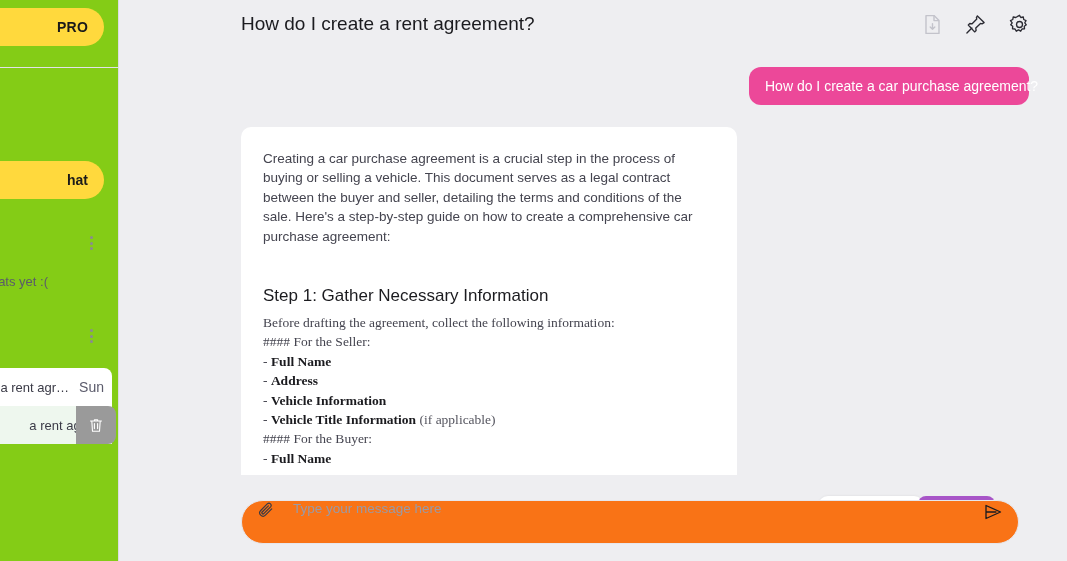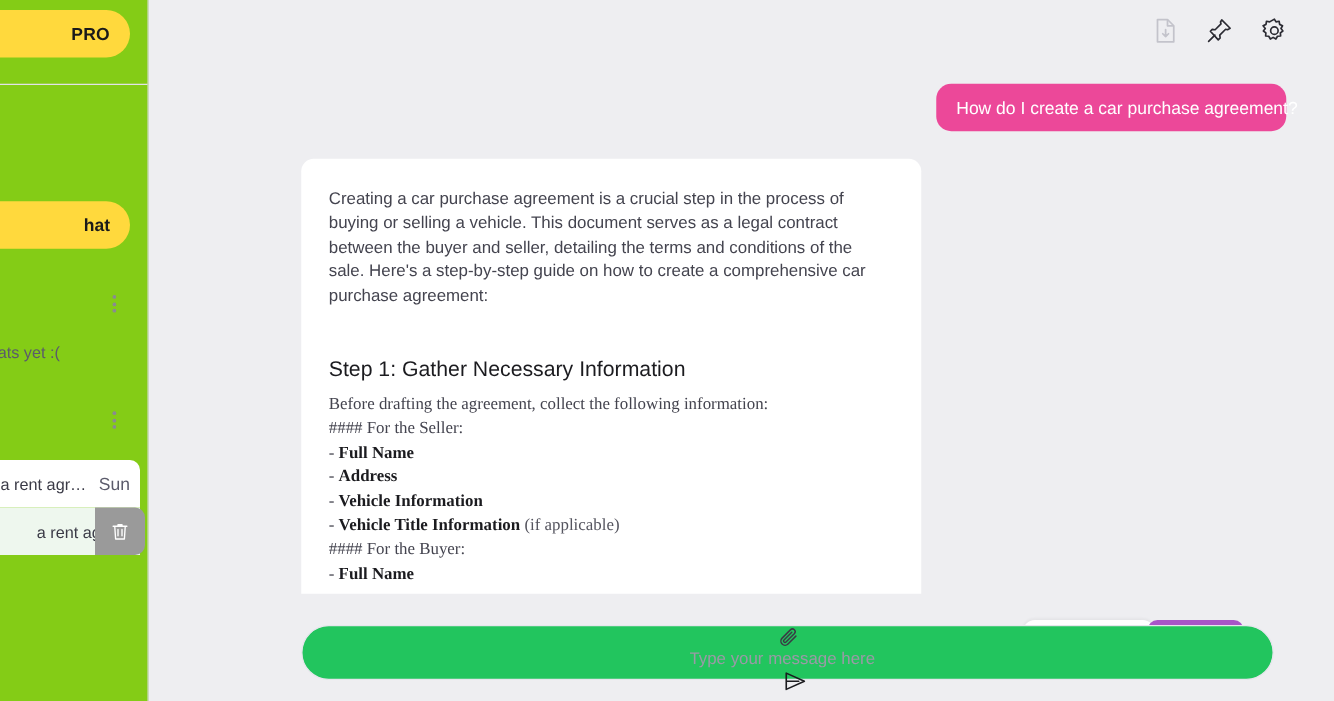--- a/index.html
+++ b/index.html
@@ -160,26 +160,25 @@
     border-radius: 8px 8px 0 0;
     height: 28px; padding: 0 14px;
     display: flex; align-items: center;
     font-size: 13px; cursor: pointer; margin-top: 21px;
   }
 
   
   .input-bar {
     position: absolute; left: 121px; top: 500px;
     width: 778px; height: 44px;
-    background: #22c55e; border: 1px solid #e6e6ec;
+    background: #f97316; border: 1px solid #e6e6ec;
     border-radius: 22px;
-    display: flex; align-items: center;
+    display: flex; align-items: flex-start;
     padding: 0 14px 0 16px;
     z-index: 4;
-    flex-direction: column;
   }
   .clip-btn { cursor: pointer; line-height: 0; flex: none; }
   .msg-input {
     flex: 1; border: 0; outline: none;
     font-family: "Liberation Sans", sans-serif;
     font-size: 13.5px; color: #33333d;
     background: transparent;
     margin-left: 18px;
   }
   .msg-input::placeholder { color: #9a9aa6; }
@@ -227,20 +226,21 @@
             <path d="M2.5 4h11M6.4 4V2.8h3.2V4M3.8 4l.7 10.2h7l.7-10.2M6.4 6.6v5M9.6 6.6v5" stroke="#fff" stroke-width="1.1" stroke-linecap="round" stroke-linejoin="round"></path>
           </svg>
         </span>
       </div>
     </div>
   </div>
 
   <div id="main">
 
     <div class="main-header">
+      <div class="page-title">How do I create a rent agreement?</div>
 
       <div class="header-icons">
         <span class="hicon">
           <svg width="19" height="21" viewBox="0 0 19 21" fill="none">
             <path d="M3 1.6h8l5 5v12.8H3z" stroke="#c3c3cb" stroke-width="1.4" stroke-linejoin="round"></path>
             <path d="M11 1.6v5h5" stroke="#c3c3cb" stroke-width="1.4" stroke-linejoin="round"></path>
             <path d="M9.5 9.6v5.6M7.2 13l2.3 2.3 2.3-2.3" stroke="#c3c3cb" stroke-width="1.4" stroke-linecap="round" stroke-linejoin="round"></path>
           </svg>
         </span>
         <span class="hicon">

